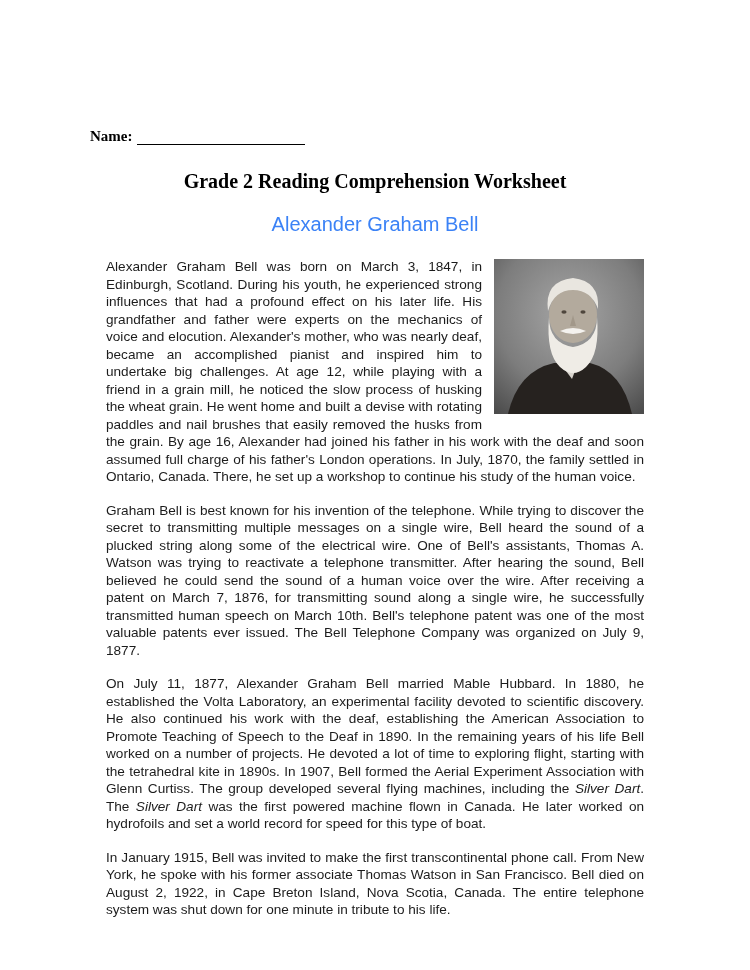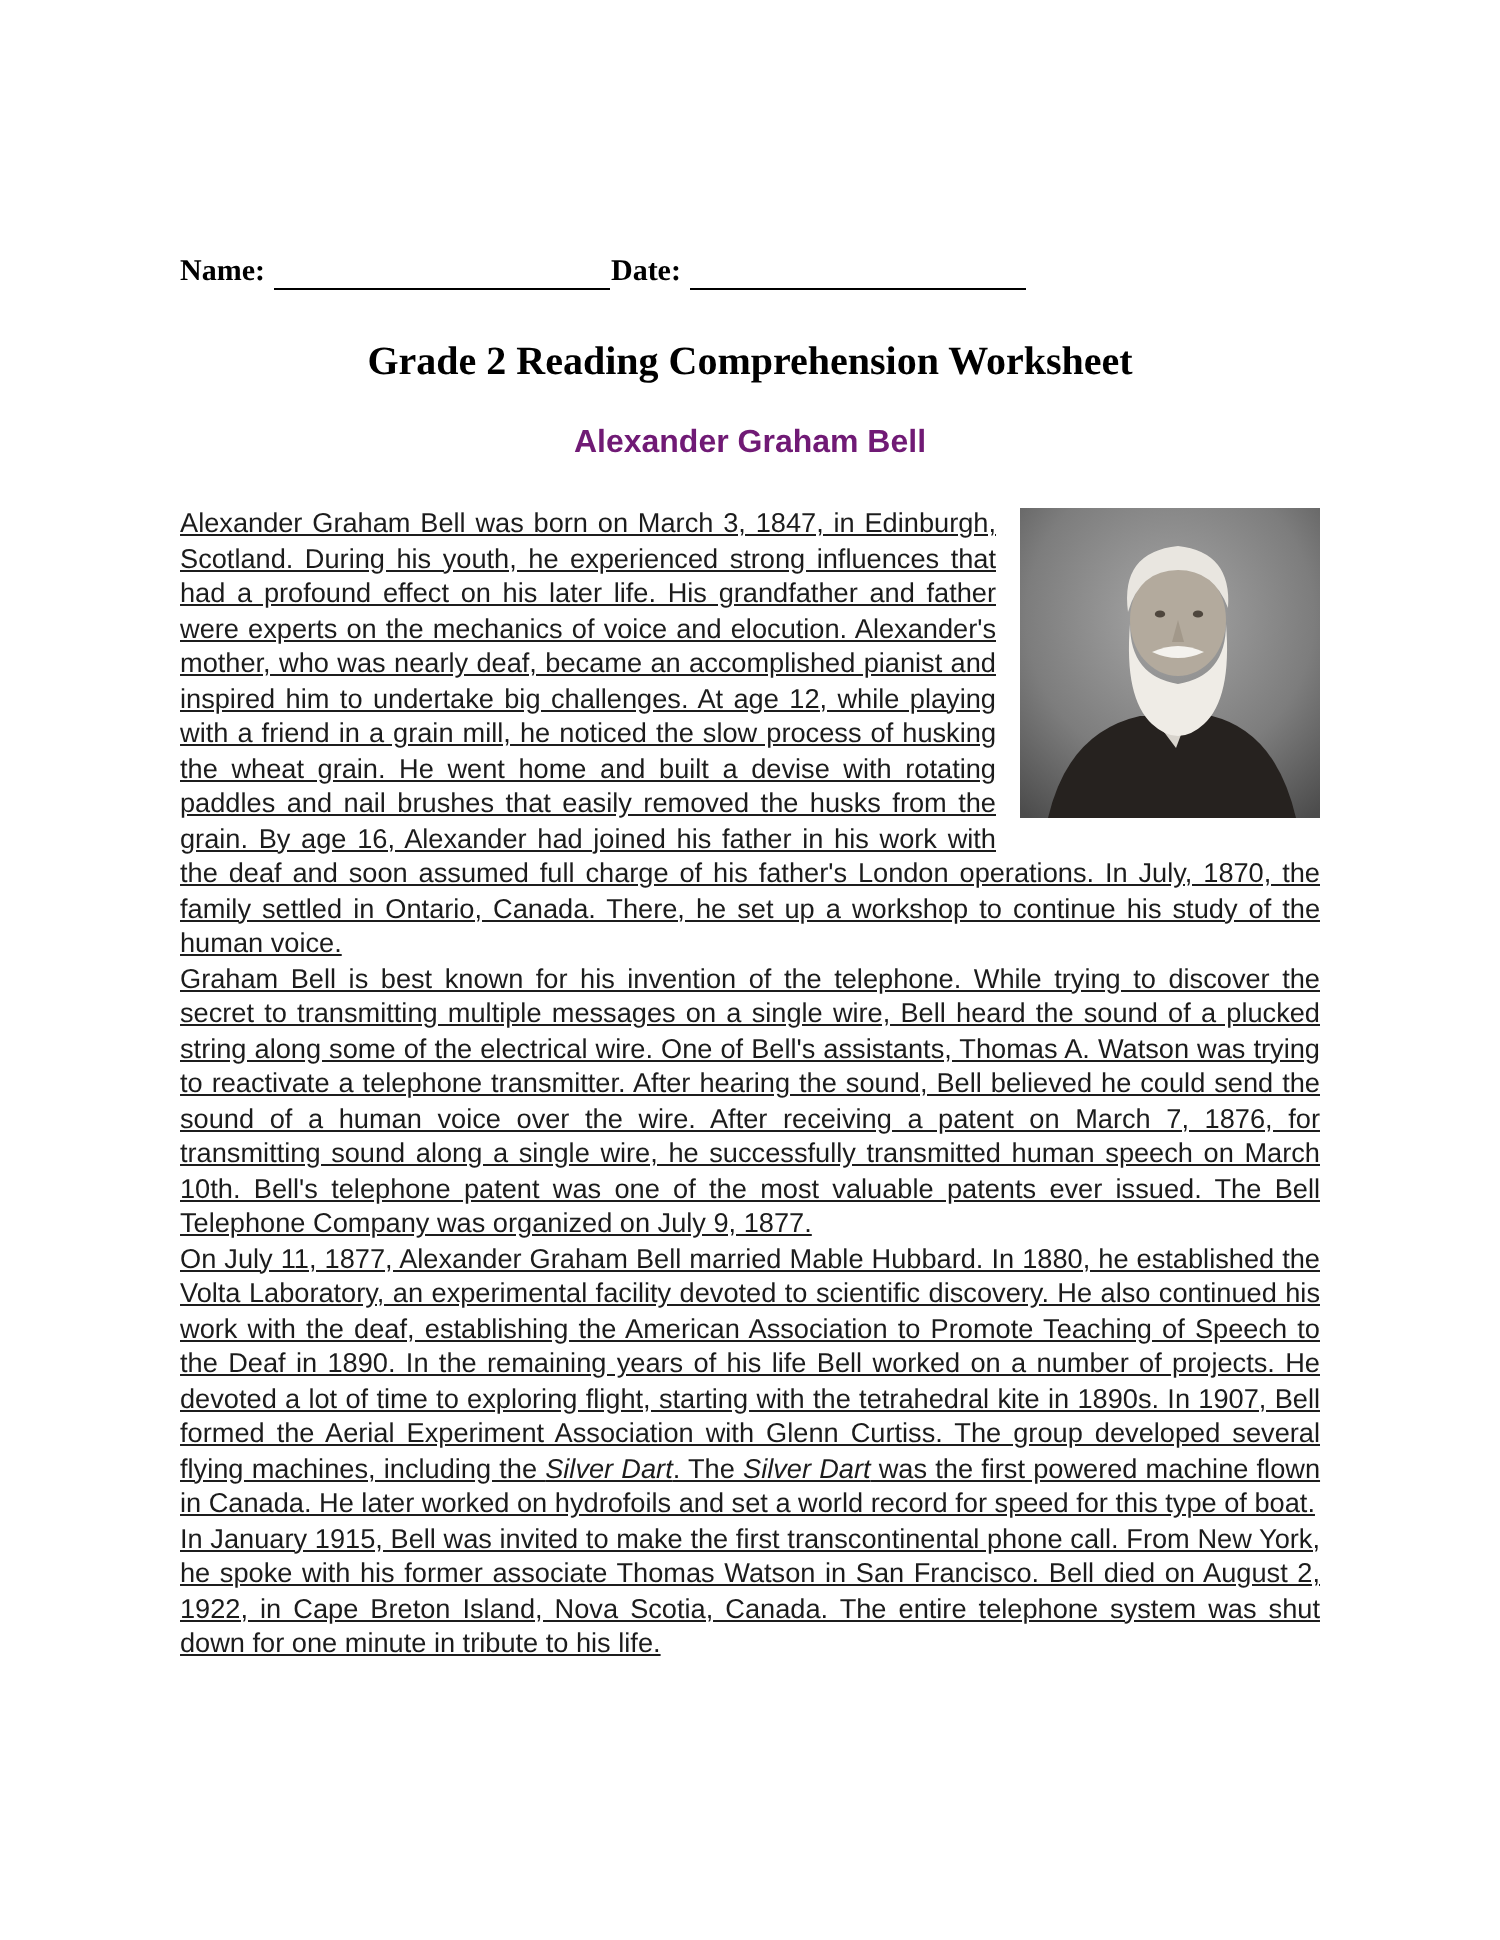--- a/index.html
+++ b/index.html
@@ -33,54 +33,50 @@
     text-align: center;
     font-family: "Liberation Serif", serif;
     font-weight: bold;
     font-size: 20px;
     color: #000;
     margin: 25px 0 0 0;
   }
   .subtitle {
     text-align: center;
     font-family: "Liberation Sans", sans-serif;
-    font-weight: bold;
-    font-size: 16px;
-    color: #701a75;
+    font-weight: normal;
+    font-size: 20px;
+    color: #3b82f6;
     margin: 20px 0 0 0;
   }
   .article {
     margin-top: 22px;
     font-size: 13.6px;
     line-height: 17.5px;
     text-align: justify;
     color: #1c1c1c;
   }
-  .article p { margin: 0; text-decoration: underline; }
+  .article p { margin: 16px; }
   .photo {
     float: right;
     width: 150px;
     height: 155px;
     margin: 1px 0 4px 12px;
     display: block;
   }
   .ital { font-style: italic; }
 </style>
 </head>
 <body>
 
 <div class="page">
 
   <div class="name-date-row">
     <div class="field">
       <span>Name:</span>
-      <span class="blank-line"></span>
-    </div>
-    <div class="field">
-      <span>Date:</span>
       <span class="blank-line"></span>
     </div>
   </div>
 
   <h1 class="title">Grade 2 Reading Comprehension Worksheet</h1>
 
   <h2 class="subtitle">Alexander Graham Bell</h2>
 
   <div class="article">
 

